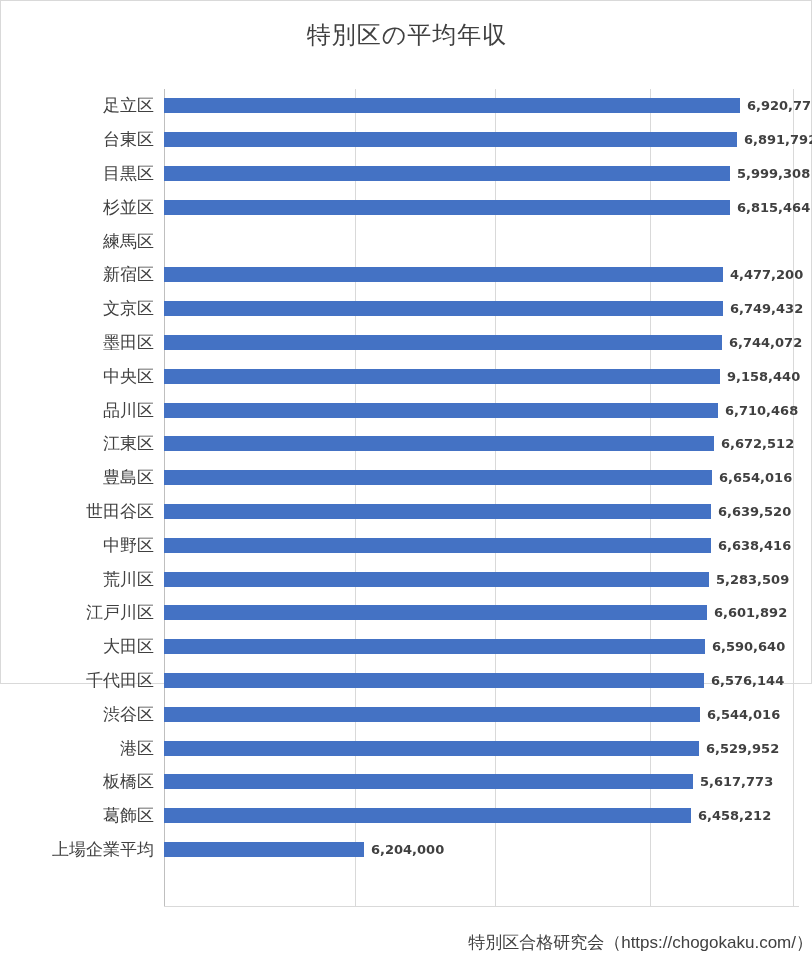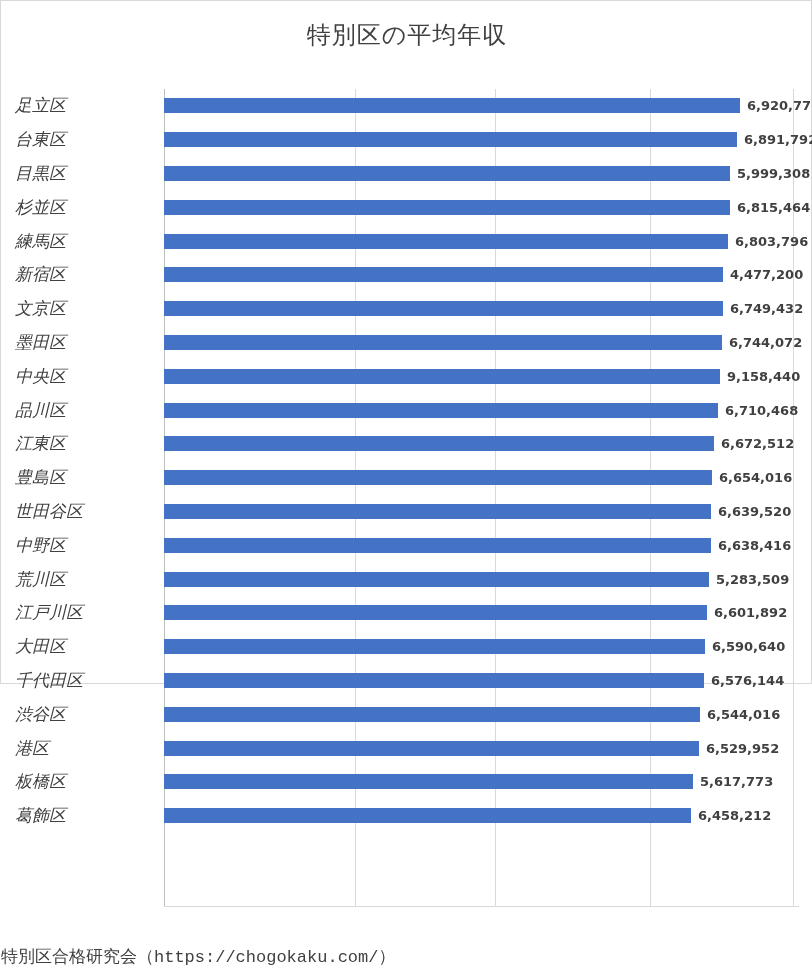--- a/index.html
+++ b/index.html
@@ -49,28 +49,27 @@
   }
   .row {
     position: relative;
     display: flex;
     align-items: center;
     height: 33.8px;
   }
   .cat-label {
     width: 149px;
     flex: 0 0 149px;
-    text-align: left;
+    text-align: right;
     padding-right: 10px;
     box-sizing: border-box;
     font-size: 17px;
     color: #404040;
     font-family: "DejaVu Sans", sans-serif;
     white-space: nowrap;
-    font-style: italic;
   }
   .bar-zone {
     position: relative;
     flex: 1 1 auto;
     height: 100%;
     display: flex;
     align-items: center;
   }
   .bar {
     height: 15px;
@@ -106,25 +105,24 @@
     right: 0;
     bottom: 0;
     height: 1px;
     background: #d9d9d9;
   }
   #axis-caption {
     position: absolute;
     left: 0;
     top: 930px;
     width: 812px;
-    text-align: left;
+    text-align: right;
     font-size: 17px;
     color: #404040;
-    font-family: Liberation Mono, monospace;
-    margin-top: 14px;
+    font-family: Liberation Sans, sans-serif;
   }
 </style>
 </head>
 <body>
 
 <div id="chart-frame">
 
   <div id="chart-title">特別区の平均年収</div>
 
   <div id="plot-area">
@@ -158,24 +156,20 @@
         </div>
         <div class="row">
           <div class="cat-label">杉並区</div>
           <div class="bar-zone">
             <div class="bar" style="width: 566px; background: rgb(68, 114, 196);"></div>
             <div class="bar-value">6,815,464</div>
           </div>
         </div>
         <div class="row">
           <div class="cat-label">練馬区</div>
-          <div class="bar-zone">
-            <div class="bar" style="width: 564px; background: rgb(68, 114, 196);"></div>
-            <div class="bar-value">6,803,796</div>
-          </div>
         </div>
         <div class="row">
           <div class="cat-label">新宿区</div>
           <div class="bar-zone">
             <div class="bar" style="width: 559px; background: rgb(68, 114, 196);"></div>
             <div class="bar-value">4,477,200</div>
           </div>
         </div>
         <div class="row">
           <div class="cat-label">文京区</div>
@@ -282,18 +276,25 @@
             <div class="bar-value">5,617,773</div>
           </div>
         </div>
         <div class="row">
           <div class="cat-label">葛飾区</div>
           <div class="bar-zone">
             <div class="bar" style="width: 527px; background: rgb(68, 114, 196);"></div>
             <div class="bar-value">6,458,212</div>
           </div>
         </div>
+        <div class="row">
+          <div class="cat-label">上場企業平均</div>
+          <div class="bar-zone">
+            <div class="bar" style="width: 200px; background: rgb(68, 114, 196);"></div>
+            <div class="bar-value">6,204,000</div>
+          </div>
+        </div>
       </div>
   </div>
 
   <div id="axis-caption">特別区合格研究会（https://chogokaku.com/）</div>
 
 </div>
 
 </body></html>

